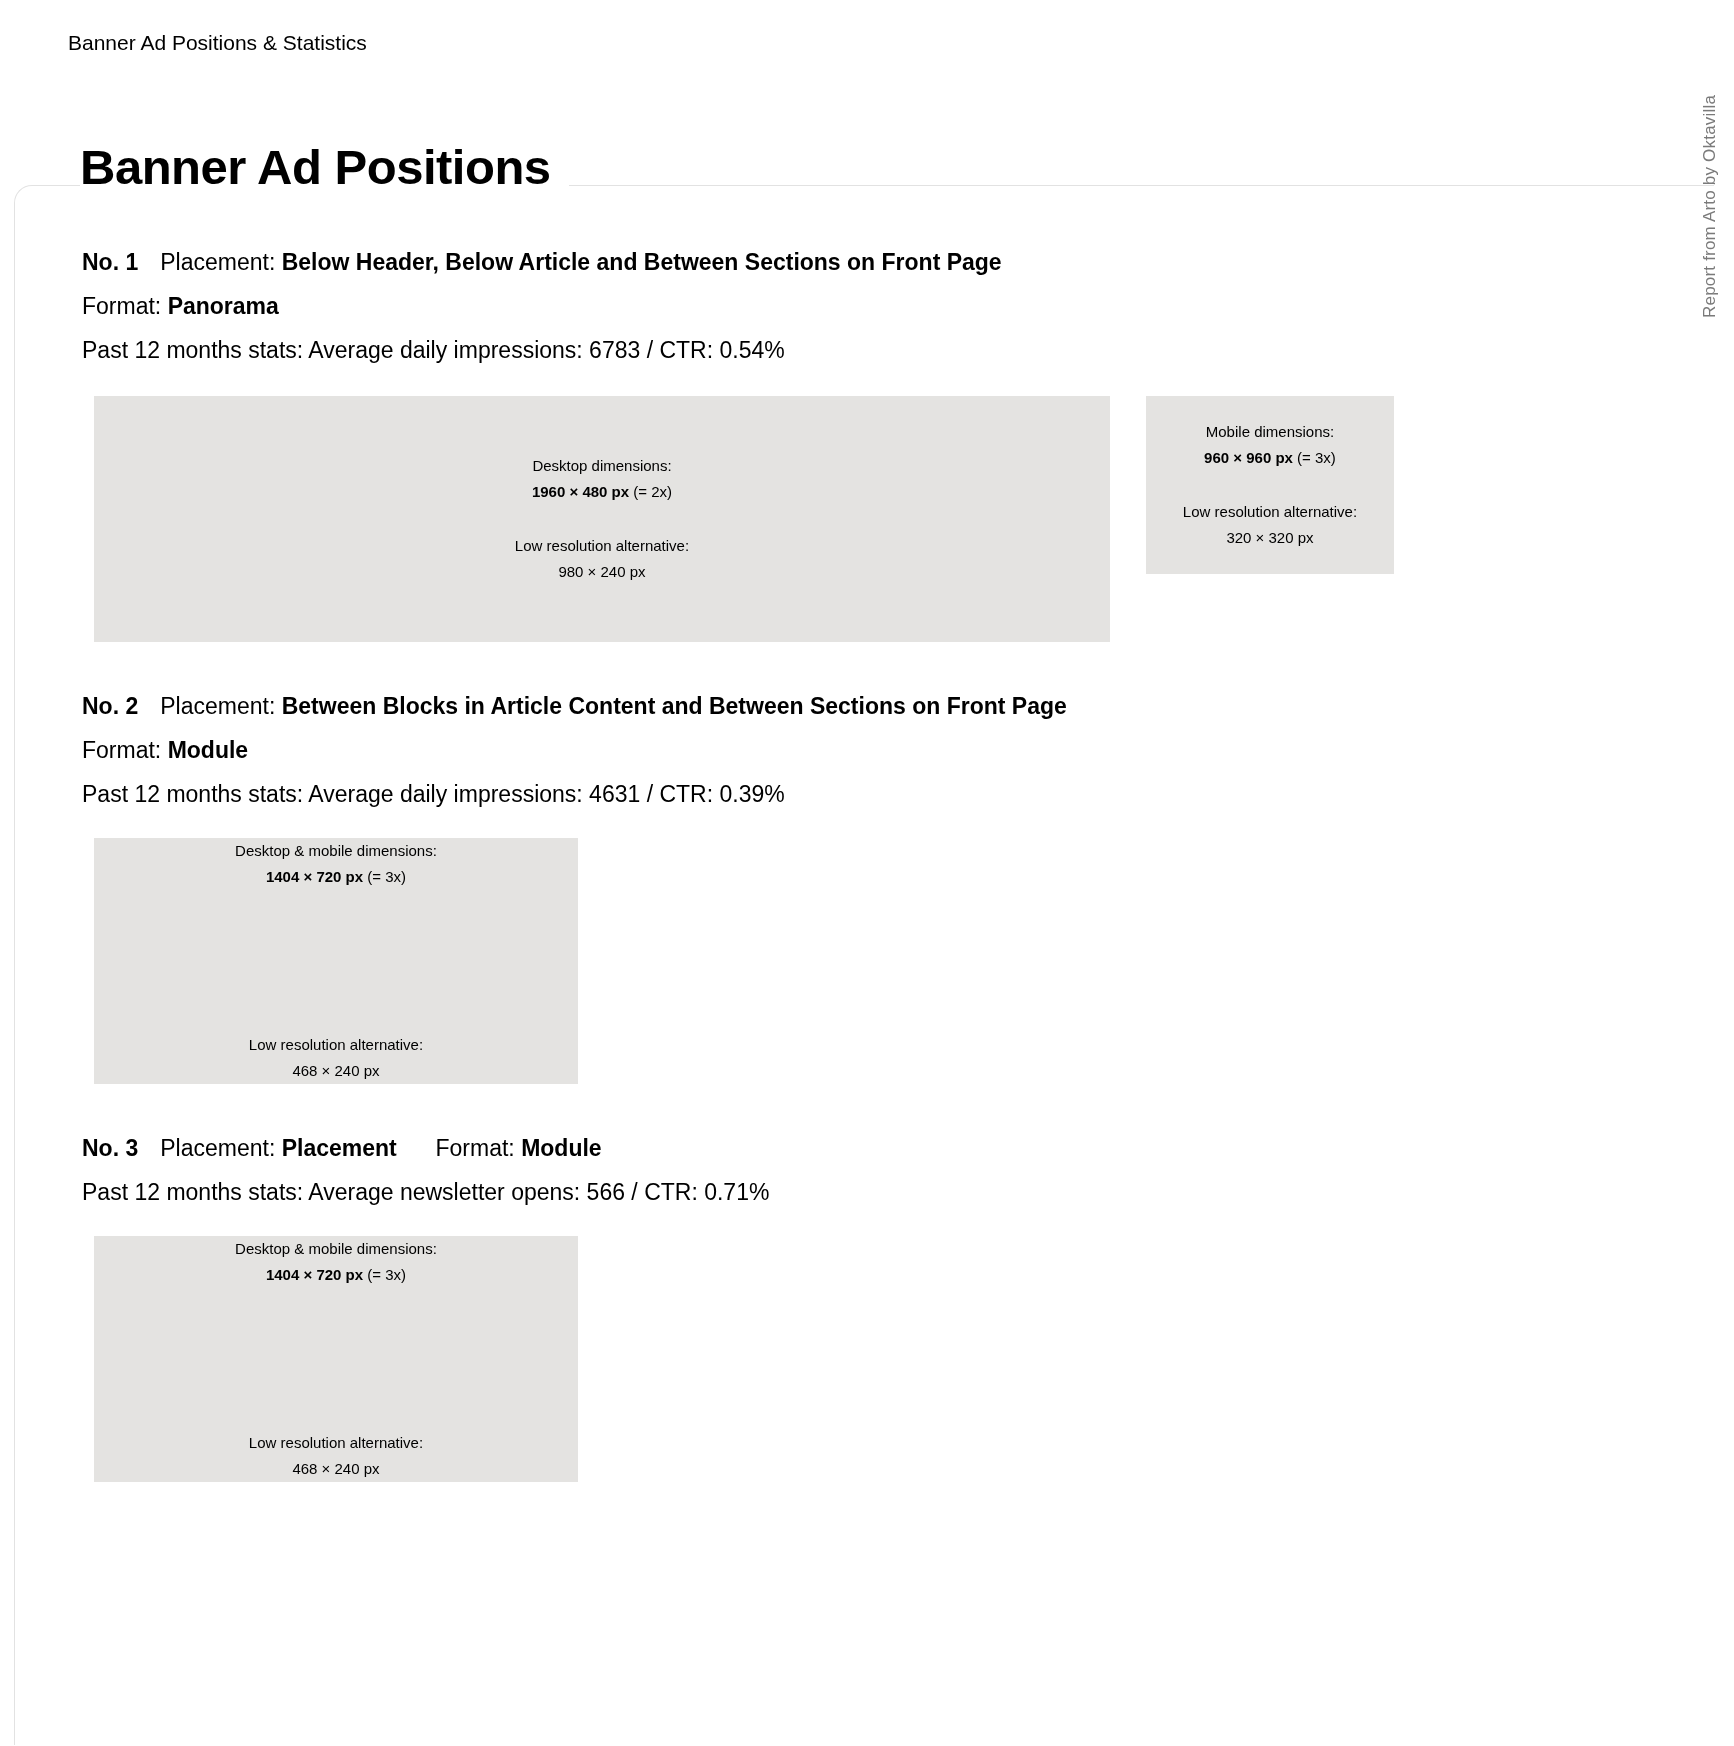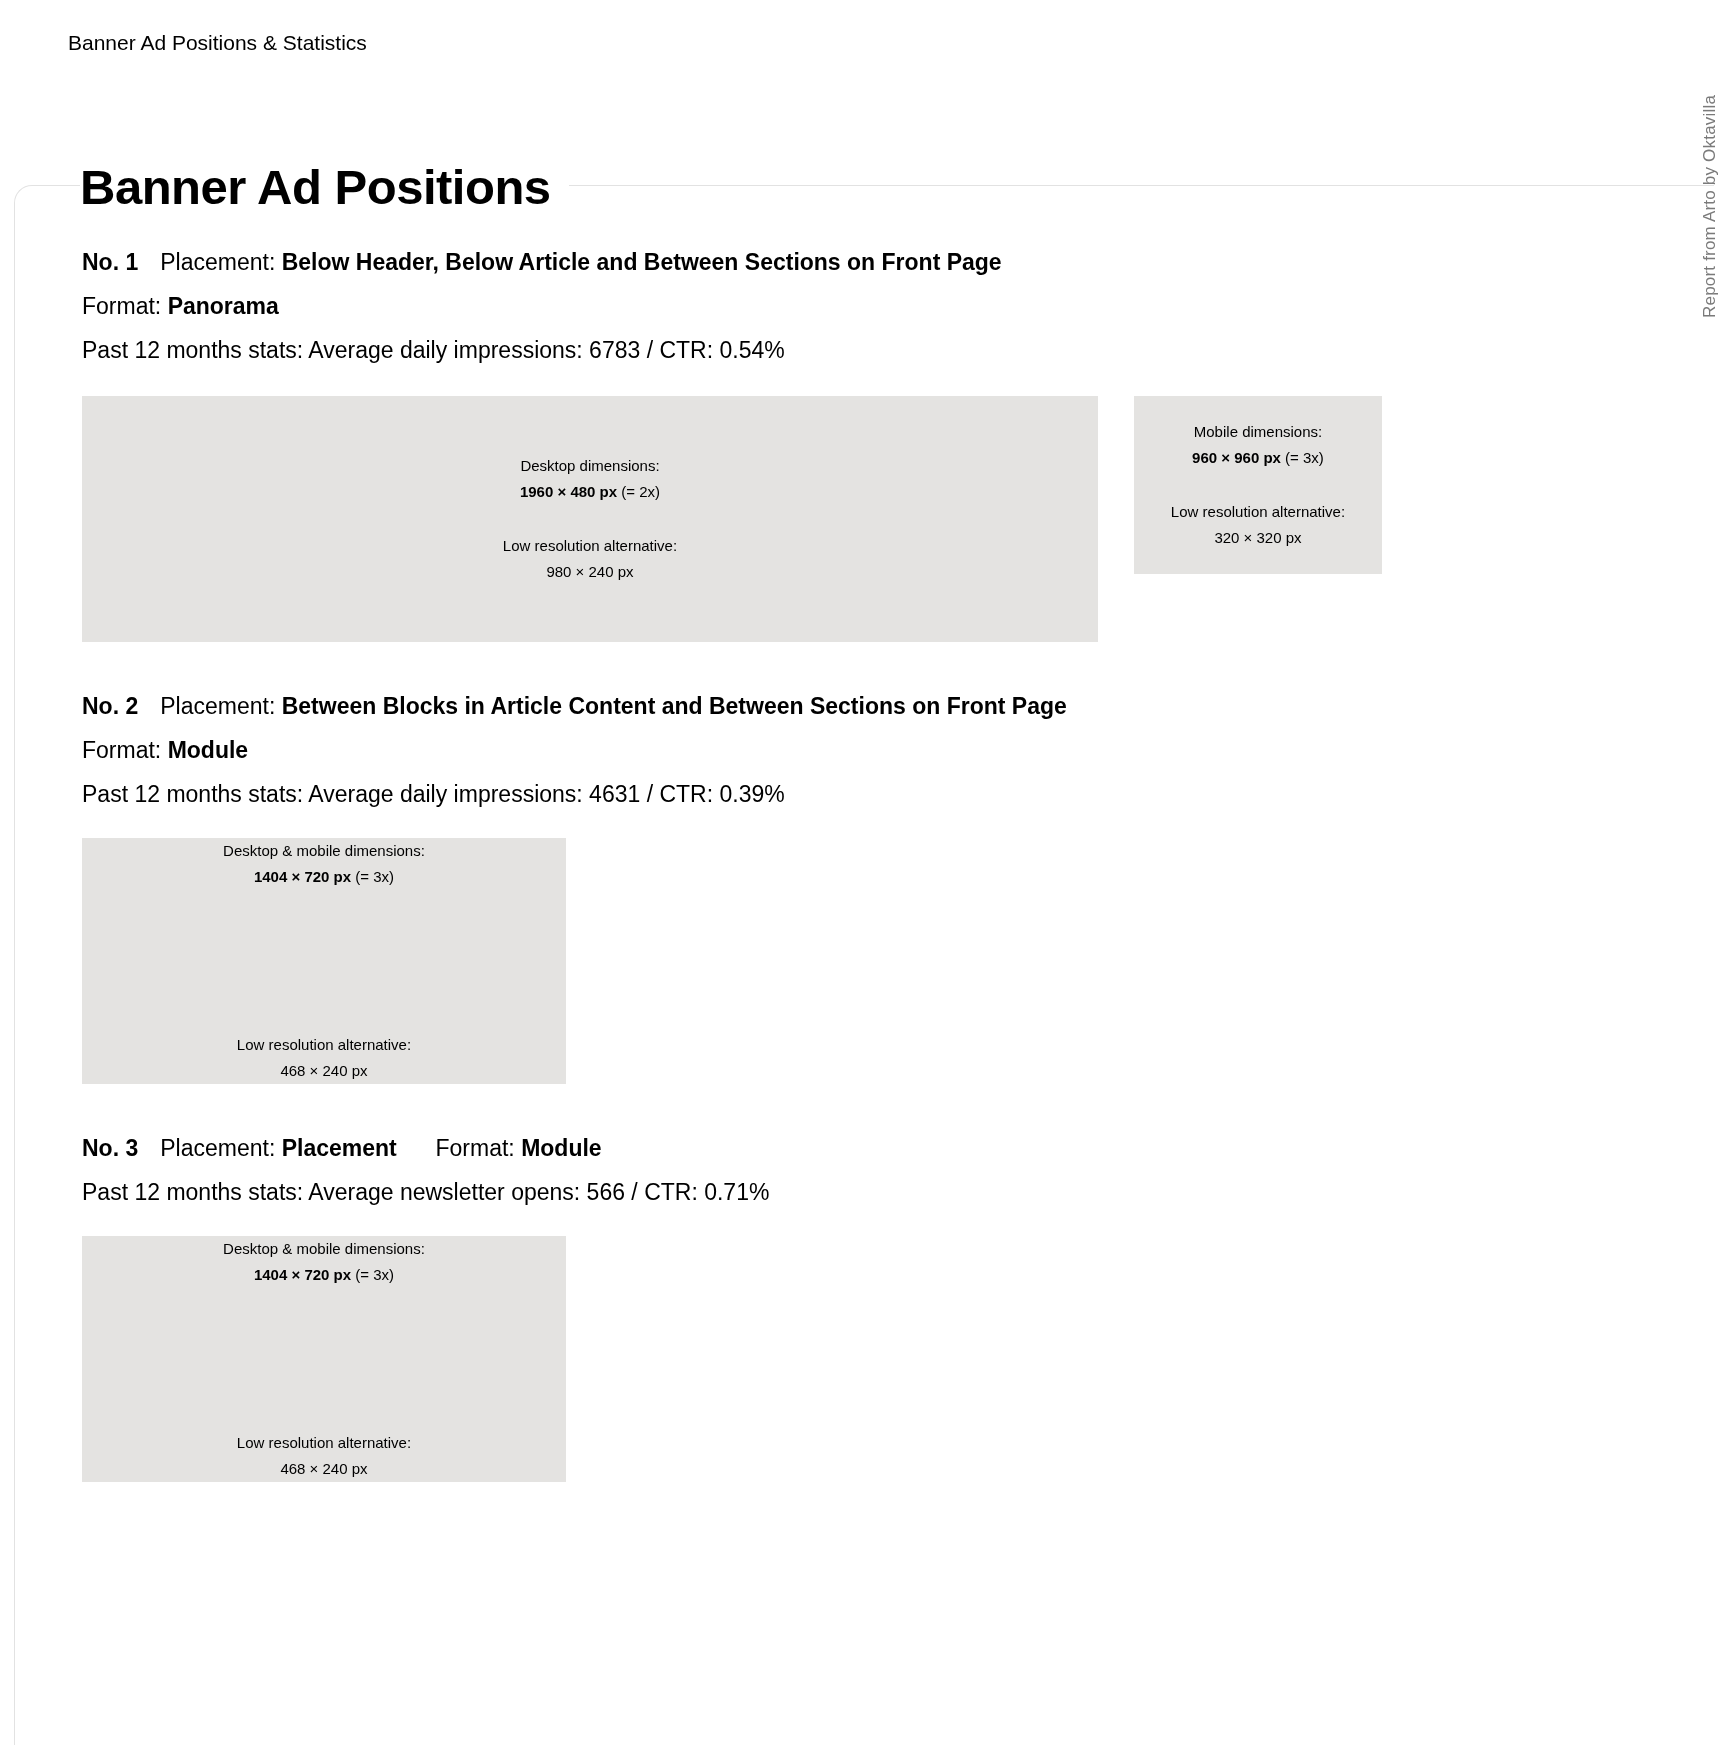--- a/index.html
+++ b/index.html
@@ -61,21 +61,21 @@
     border-right: none;
     border-bottom: none;
     border-top-left-radius: 18px;
     box-sizing: border-box;
   }
 
   
   .legend {
     position: absolute;
     left: 80px;
-    top: 155px;
+    top: 135px;
     background: #ffffff;
     padding: 0 18px 0 0;
     font-size: 49px;
     font-weight: bold;
     line-height: 64px;
     letter-spacing: -0.5px;
     white-space: nowrap;
   }
 
   
@@ -120,20 +120,21 @@
     margin-top: 22px;
   }
   .ph-box {
     background: #e4e3e1;
     display: flex;
     flex-direction: column;
     align-items: center;
     justify-content: center;
     box-sizing: border-box;
     text-align: center;
+    margin-left: 12px;
   }
   .ph-box .blk { line-height: 26px; }
   .ph-box .spacer { height: 28px; }
   .ph-line {
     font-size: 15px;
     line-height: 26px;
     white-space: nowrap;
   }
   .ph-line .b { font-weight: bold; }
   .ph-line .n { font-weight: normal; }

